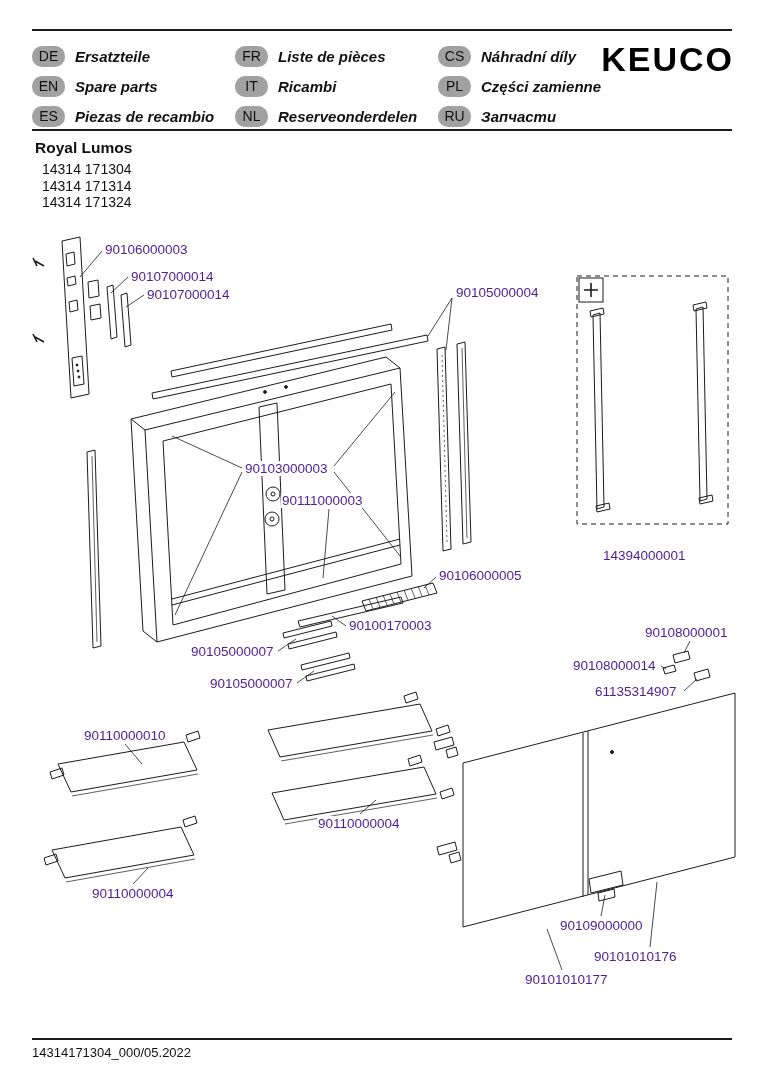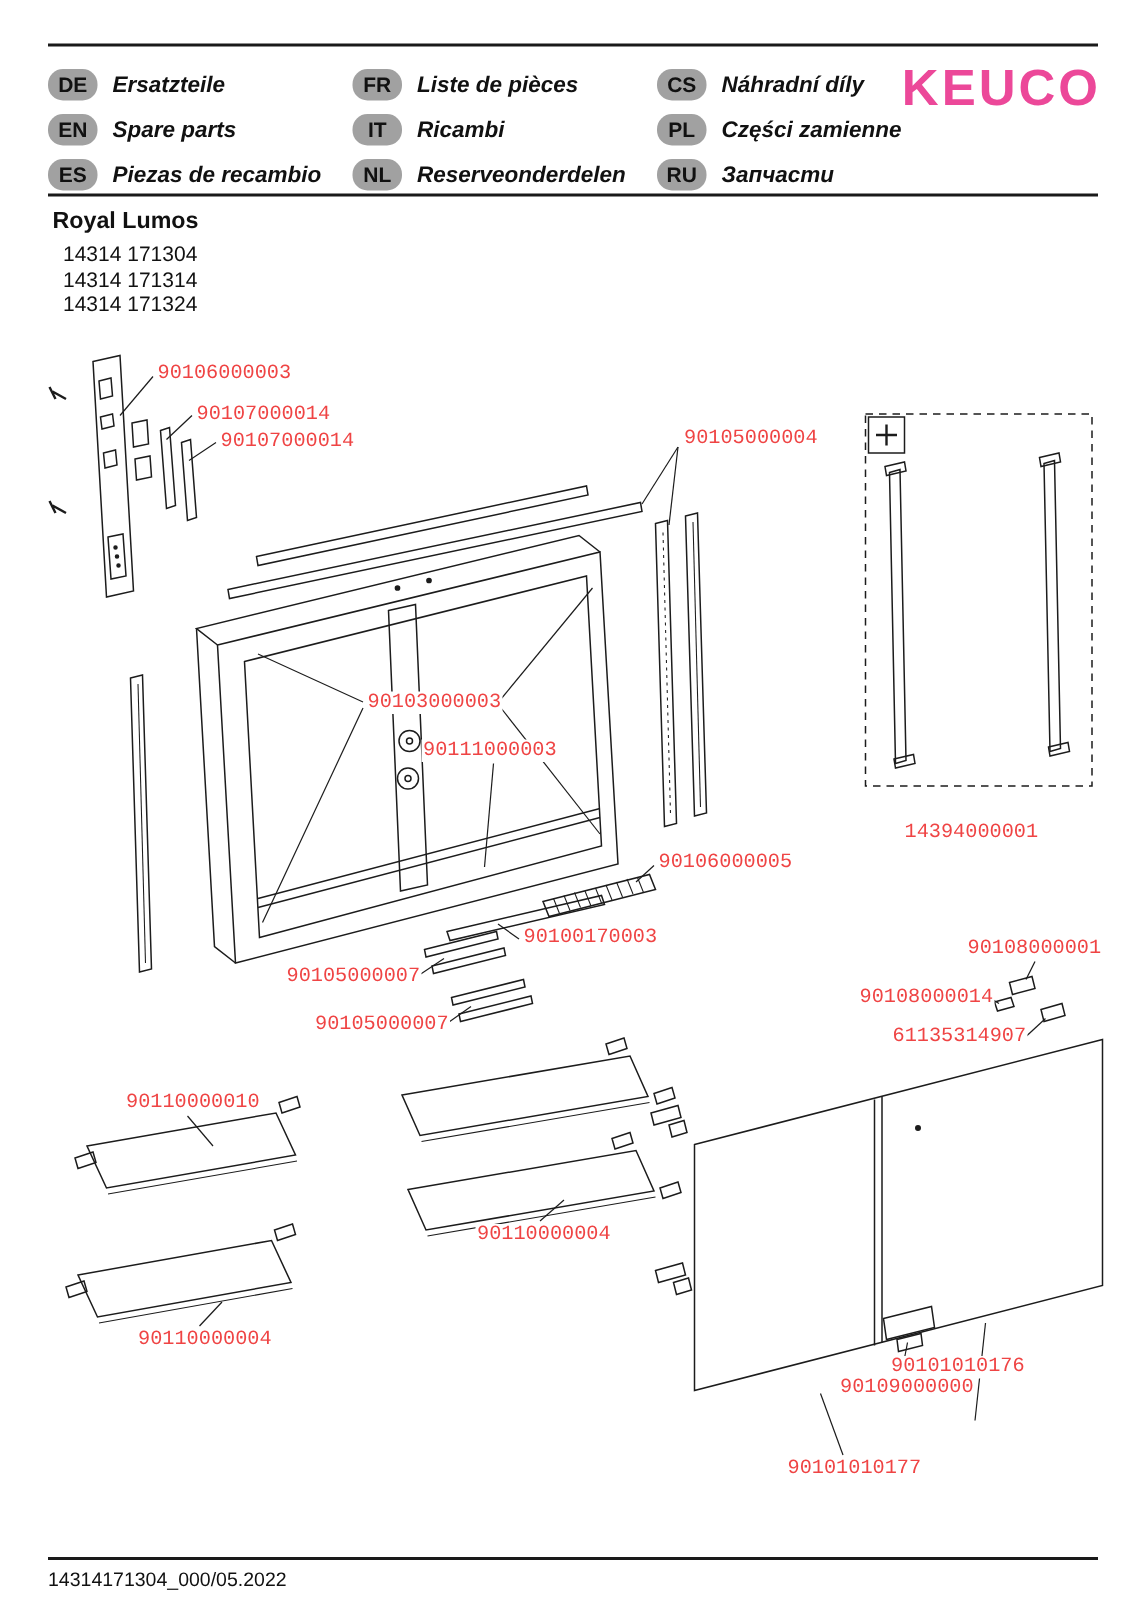--- a/index.html
+++ b/index.html
@@ -6,29 +6,29 @@
   .page{position:relative;width:764px;height:1080px;background:#fff;
         font-family:"Liberation Sans",sans-serif;color:#111;overflow:hidden;}
   .rule{position:absolute;left:32px;width:700px;background:#1a1a1a;}
   .rule-top{top:29px;height:2px;}
   .rule-mid{top:129px;height:2px;}
   .rule-bottom{top:1038px;height:2px;}
   .lang-table{position:absolute;left:32px;top:45px;display:flex;}
   .lang-col{display:flex;flex-direction:column;gap:8px;width:203px;}
   .lang-cell{display:flex;align-items:center;height:22px;}
   .lang-badge{flex:0 0 33px;height:21px;line-height:21px;text-align:center;
-              background:#a1a1a1;font-weight:bold;font-size:14px;color:#111;border-radius:10px;}
+              background:#a1a1a1;font-weight:normal;font-size:14px;color:#111;border-radius:10px;}
   .lang-label{margin-left:10px;font-weight:bold;font-size:15px;white-space:nowrap;font-style:italic;}
   .logo{position:absolute;top:40px;right:30px;font-size:34px;font-weight:bold;
-        letter-spacing:2px;color:#ec4899;}
+        letter-spacing:2px;color:#000000;}
   .product-name{position:absolute;left:35px;top:139px;font-weight:bold;font-size:15.5px;text-align:center;}
   .models{position:absolute;left:42px;top:161px;font-size:14px;line-height:16.5px;}
   .diagram{position:absolute;left:0;top:0;width:764px;height:1080px;}
   .part-label{position:absolute;font-size:13.5px;white-space:nowrap;background:#fff;
-              padding:0 1px;color:#ef4444;font-family:Liberation Mono, monospace;}
+              padding:0 1px;color:#4c1d95;}
   .footer{position:absolute;left:32px;top:1045px;font-size:13px;}
 </style>
 </head>
 <body>
 
 <div class="page">
 
   <div class="rule rule-top"></div>
 
   <div class="lang-table">
@@ -255,19 +255,19 @@
   <div class="part-label" style="left:190px;top:644px">90105000007</div>
   <div class="part-label" style="left:209px;top:676px">90105000007</div>
   <div class="part-label" style="left:602px;top:548px">14394000001</div>
   <div class="part-label" style="left:644px;top:625px">90108000001</div>
   <div class="part-label" style="left:572px;top:658px">90108000014</div>
   <div class="part-label" style="left:594px;top:684px">61135314907</div>
   <div class="part-label" style="left:83px;top:728px">90110000010</div>
   <div class="part-label" style="left:317px;top:816px">90110000004</div>
   <div class="part-label" style="left:91px;top:886px">90110000004</div>
   <div class="part-label" style="left:559px;top:918px">90109000000</div>
-  <div class="part-label" style="left:593px;top:904px">90101010176</div>
+  <div class="part-label" style="left:593px;top:949px">90101010176</div>
   <div class="part-label" style="left:524px;top:972px">90101010177</div>
 
   <div class="rule rule-bottom"></div>
   <div class="footer">14314171304_000/05.2022</div>
 
 </div>
 
 </body></html>

